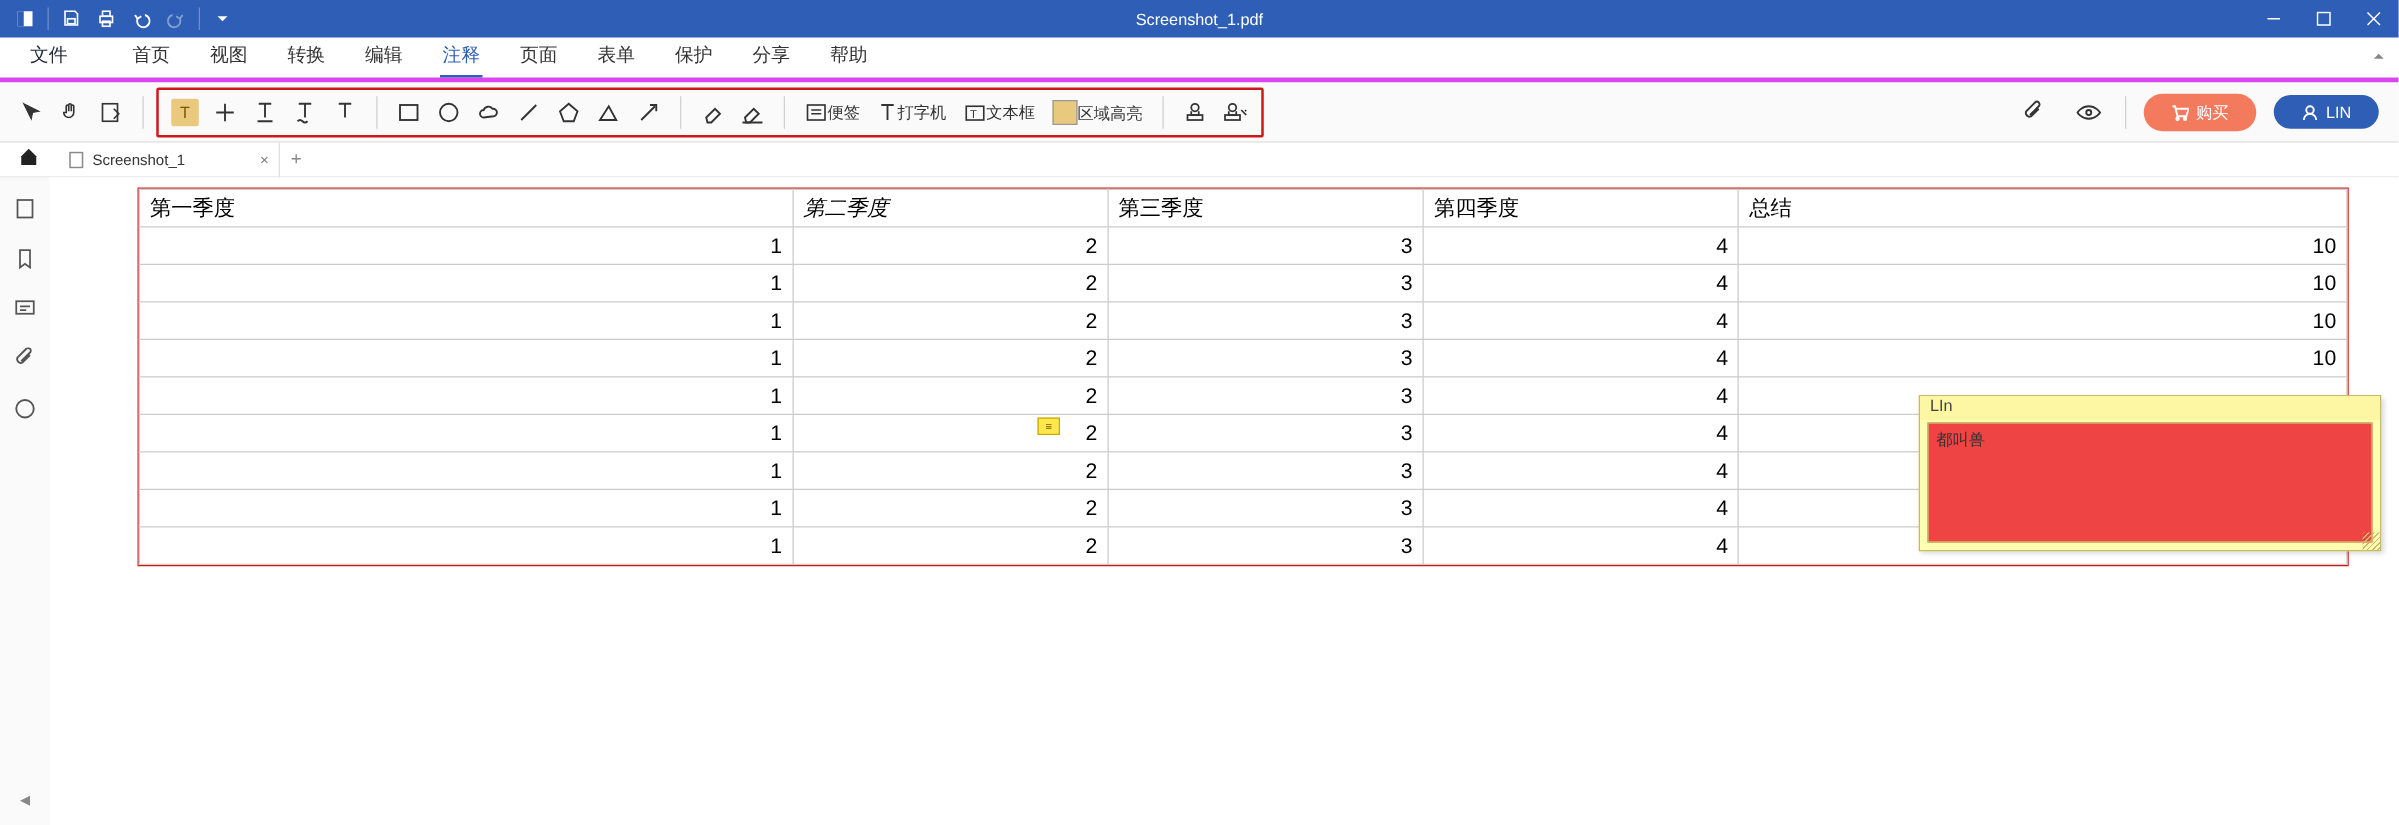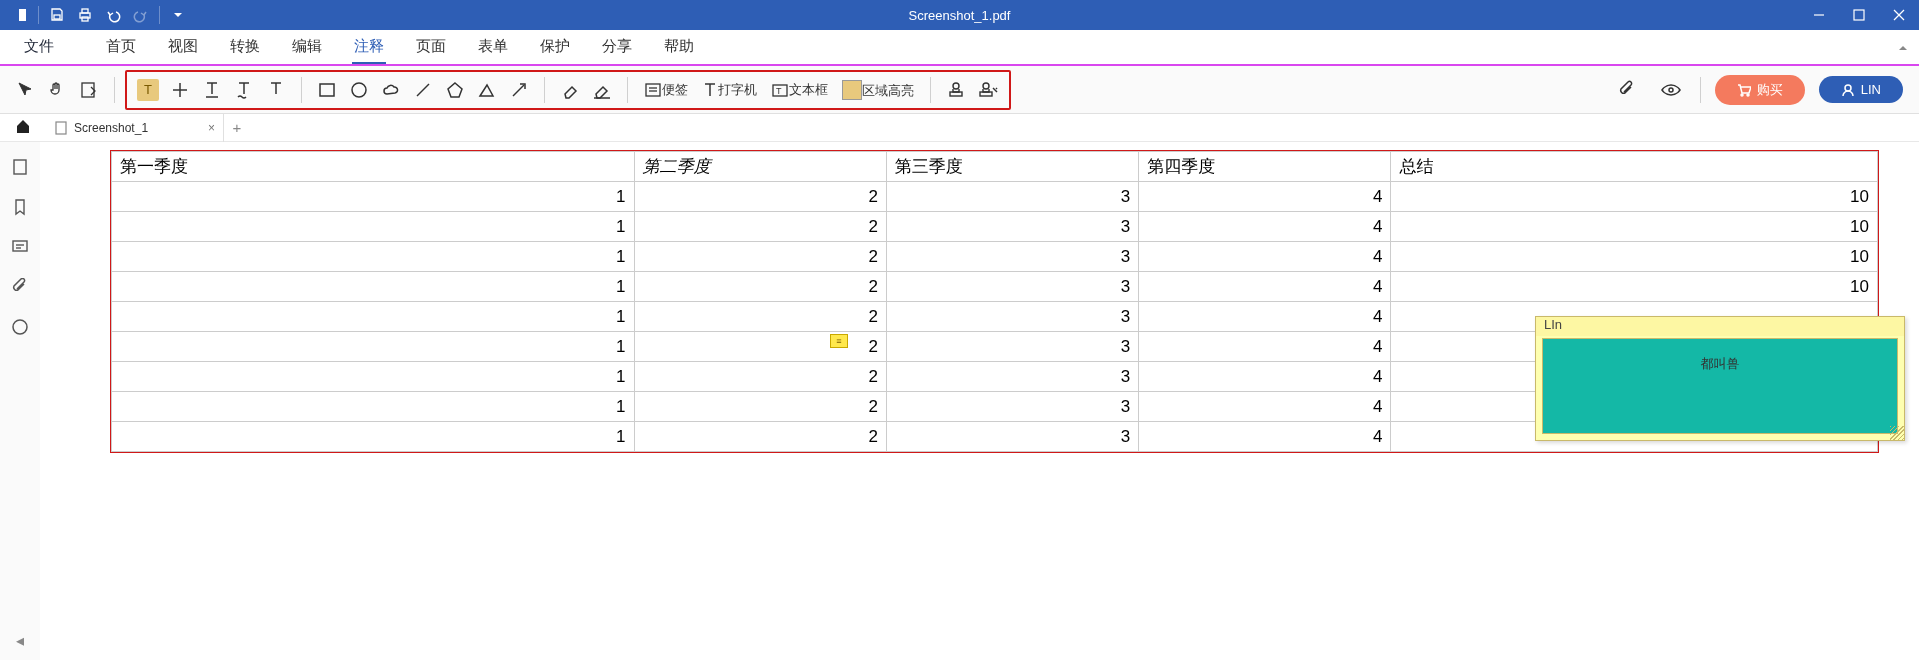--- a/index.html
+++ b/index.html
@@ -8,21 +8,21 @@
 
 .title-bar { height:30px; background:#2e5eb5; display:flex; align-items:center; color:#fff; font-size:13px; position:relative; }
 .title-bar .left-icons { display:flex; align-items:center; gap:0; padding-left:6px; }
 .title-bar .tb-icon { width:28px; height:30px; display:flex; align-items:center; justify-content:center; cursor:pointer; }
 .title-bar .tb-sep { width:1px; height:18px; background:rgba(255,255,255,.3); margin:0 4px; }
 .title-bar .doc-title { position:absolute; left:50%; transform:translateX(-50%); }
 .title-bar .win-controls { position:absolute; right:0; display:flex; }
 .title-bar .win-btn { width:40px; height:30px; display:flex; align-items:center; justify-content:center; cursor:pointer; }
 
 
-.menu-bar { height:36px; display:flex; align-items:flex-end; padding:0 8px; border-bottom:2px solid #d946ef; position:relative; }
+.menu-bar { height:36px; display:flex; align-items:flex-end; padding:0 8px; border-bottom:4px solid #d946ef; position:relative; }
 .file-btn { color:#232a3a; font-size:15px; padding:6px 16px 8px; cursor:pointer; }
 .menu-items { display:flex; gap:0; margin-left:20px; }
 .menu-item { padding:6px 16px 8px; font-size:15px; color:#333; cursor:pointer; position:relative; }
 .menu-item.active { color:#2e5eb5; }
 .menu-item.active::after { content:""; position:absolute; left:14px; right:14px; bottom:0; height:2px; background:#2e5eb5; }
 .menu-collapse { position:absolute; right:10px; bottom:6px; color:#666; cursor:pointer; }
 
 
 .ribbon { height:48px; background:#fafafa; display:flex; align-items:center; padding:0 10px; border-bottom:1px solid #e0e0e0; position:relative; }
 .ribbon-left { display:flex; align-items:center; gap:2px; }
@@ -55,21 +55,21 @@
 table { width:100%; border-collapse:collapse; }
 th,td { border:1px solid #ccc; font-size:17px; padding:2px 8px; font-weight:normal; height:30px; }
 th { text-align:left; padding-left:8px; }
 td { text-align:right; }
 .note-marker { position:absolute; left:790px; top:192px; width:18px; height:14px; background:#ffe84d; border:1px solid #c9a800; display:flex; align-items:center; justify-content:center; font-size:9px; color:#7a5a00; }
 
 
 .sticky { position:absolute; right:14px; top:316px; width:370px; border:1px solid #c9b96a; background:#feffb0; font-size:13px; box-shadow:2px 2px 4px rgba(0,0,0,.15); resize:both; }
 .sticky-hdr { display:flex; justify-content:space-between; padding:4px 8px 0; color:#444; background:#fdf7a3; }
 .sticky-user { padding:0 8px 4px; color:#444; background:#fdf7a3; }
-.sticky-body { margin:2px 6px 6px; background:#14b8a6; border:1px solid #c9b96a; min-height:96px; padding:16px 6px; color:#333;text-align:center; }
+.sticky-body { margin:2px 6px 6px; background:#ef4444; border:1px solid #c9b96a; min-height:96px; padding:4px 6px; color:#333; }
 .sticky-close { cursor:pointer; color:#666; margin-left:6px; }
 .sticky-resize { position:absolute; right:0; bottom:0; width:14px; height:14px; background:repeating-linear-gradient(135deg,#c9b96a 0 1px,transparent 1px 3px); }
 </style>
 </head>
 <body>
 
 <div class="title-bar">
   <div class="left-icons">
     <div class="tb-icon">
         <svg width="16" height="16">

